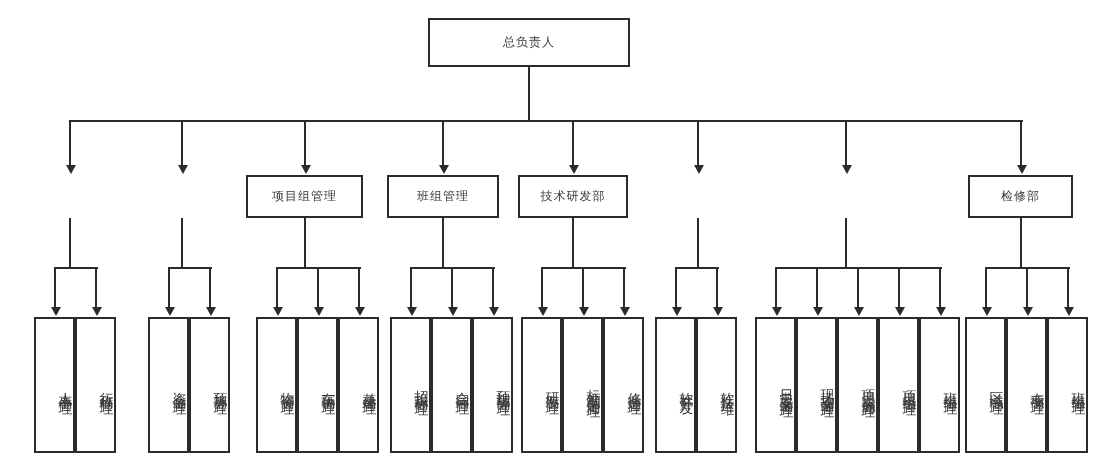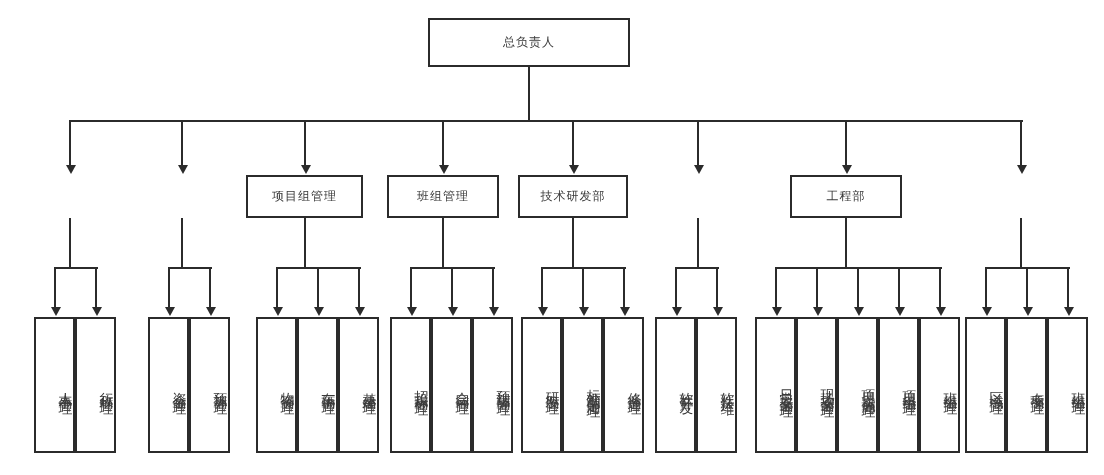--- a/index.html
+++ b/index.html
@@ -179,23 +179,20 @@
     <div class="node leaf" style="left: 696px; top: 317px; width: 41px; height: 136px;">
       <span class="leaf-label">软件运维</span>
     </div>
     <div class="hline" style="left: 675.5px; top: 267px; width: 43px;"></div>
     <div class="vline" style="left: 674.5px; top: 267px; height: 41px;"></div>
     <div class="arrow" style="left: 671.5px; top: 307px;"></div>
     <div class="vline" style="left: 715.5px; top: 267px; height: 41px;"></div>
     <div class="arrow" style="left: 712.5px; top: 307px;"></div>
     <div class="vline" style="left: 845px; top: 120px; height: 46px;"></div>
     <div class="arrow" style="left: 842px; top: 165px;"></div>
-    <div class="node dept" style="left: 790px; top: 175px; width: 112px; height: 43px;">
-      <span>工程部</span>
-    </div>
     <div class="vline" style="left: 845px; top: 218px; height: 49px;"></div>
     <div class="node leaf" style="left: 755px; top: 317px; width: 41px; height: 136px;">
       <span class="leaf-label">日常安全管理</span>
     </div>
     <div class="node leaf" style="left: 796px; top: 317px; width: 41px; height: 136px;">
       <span class="leaf-label">现场安全管理</span>
     </div>
     <div class="node leaf" style="left: 837px; top: 317px; width: 41px; height: 136px;">
       <span class="leaf-label">项目实施管理</span>
     </div>
@@ -211,20 +208,23 @@
     <div class="vline" style="left: 815.5px; top: 267px; height: 41px;"></div>
     <div class="arrow" style="left: 812.5px; top: 307px;"></div>
     <div class="vline" style="left: 856.5px; top: 267px; height: 41px;"></div>
     <div class="arrow" style="left: 853.5px; top: 307px;"></div>
     <div class="vline" style="left: 897.5px; top: 267px; height: 41px;"></div>
     <div class="arrow" style="left: 894.5px; top: 307px;"></div>
     <div class="vline" style="left: 938.5px; top: 267px; height: 41px;"></div>
     <div class="arrow" style="left: 935.5px; top: 307px;"></div>
     <div class="vline" style="left: 1019.5px; top: 120px; height: 46px;"></div>
     <div class="arrow" style="left: 1016.5px; top: 165px;"></div>
+    <div class="node dept" style="left: 968px; top: 175px; width: 105px; height: 43px;">
+      <span>检修部</span>
+    </div>
     <div class="vline" style="left: 1019.5px; top: 218px; height: 49px;"></div>
     <div class="node leaf" style="left: 965px; top: 317px; width: 41px; height: 136px;">
       <span class="leaf-label">区域管理</span>
     </div>
     <div class="node leaf" style="left: 1006px; top: 317px; width: 41px; height: 136px;">
       <span class="leaf-label">专项管理</span>
     </div>
     <div class="node leaf" style="left: 1047px; top: 317px; width: 41px; height: 136px;">
       <span class="leaf-label">班组管理</span>
     </div>

